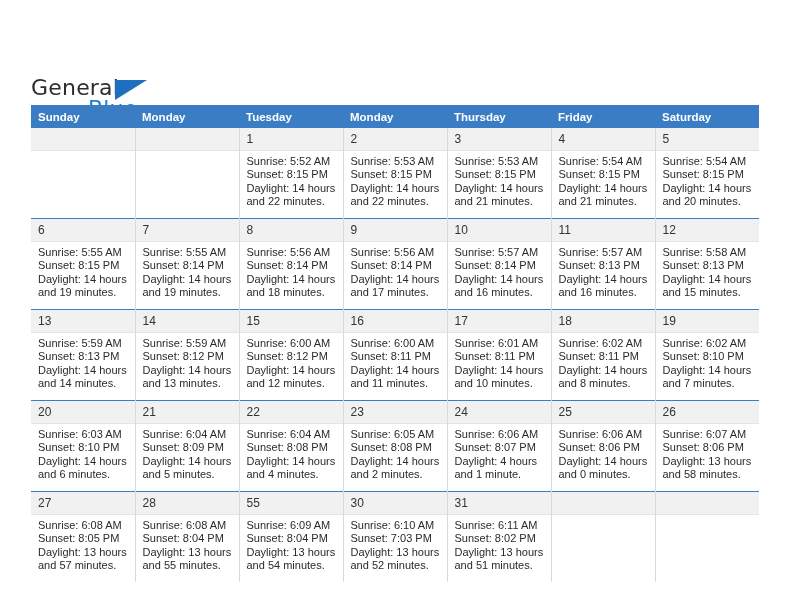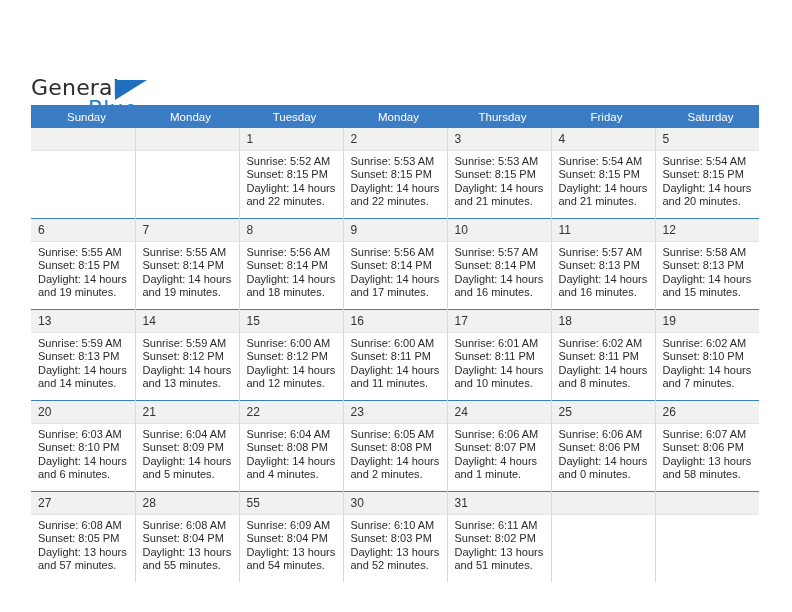--- a/index.html
+++ b/index.html
@@ -94,22 +94,22 @@
     left: 31px;
     top: 105px;
     width: 728px;
     border-collapse: collapse;
     table-layout: fixed;
   }
   .calendar th {
     background: #3b7dc4;
     color: #ffffff;
     font-size: 11.5px;
-    font-weight: normal;
-    text-align: center;
+    font-weight: bold;
+    text-align: left;
     padding: 5px 0 5px 7px;
     height: 13px;
     border: none;
   }
   .calendar td {
     vertical-align: top;
     padding: 0;
     width: 104px;
     height: 90px;
     border-top: 1px solid #3b7dc4;
@@ -428,21 +428,21 @@
           <span class="info">
             <div>Sunrise: 6:09 AM</div>
             <div>Sunset: 8:04 PM</div>
             <div class="daylight">Daylight: 13 hours and 54 minutes.</div>
           </span>
         </td>
         <td>
           <span class="daynum">30</span>
           <span class="info">
             <div>Sunrise: 6:10 AM</div>
-            <div>Sunset: 8:03 PM</div>
+            <div>Sunset: 7:03 PM</div>
             <div class="daylight">Daylight: 13 hours and 52 minutes.</div>
           </span>
         </td>
         <td>
           <span class="daynum">31</span>
           <span class="info">
             <div>Sunrise: 6:11 AM</div>
             <div>Sunset: 8:02 PM</div>
             <div class="daylight">Daylight: 13 hours and 51 minutes.</div>
           </span>

